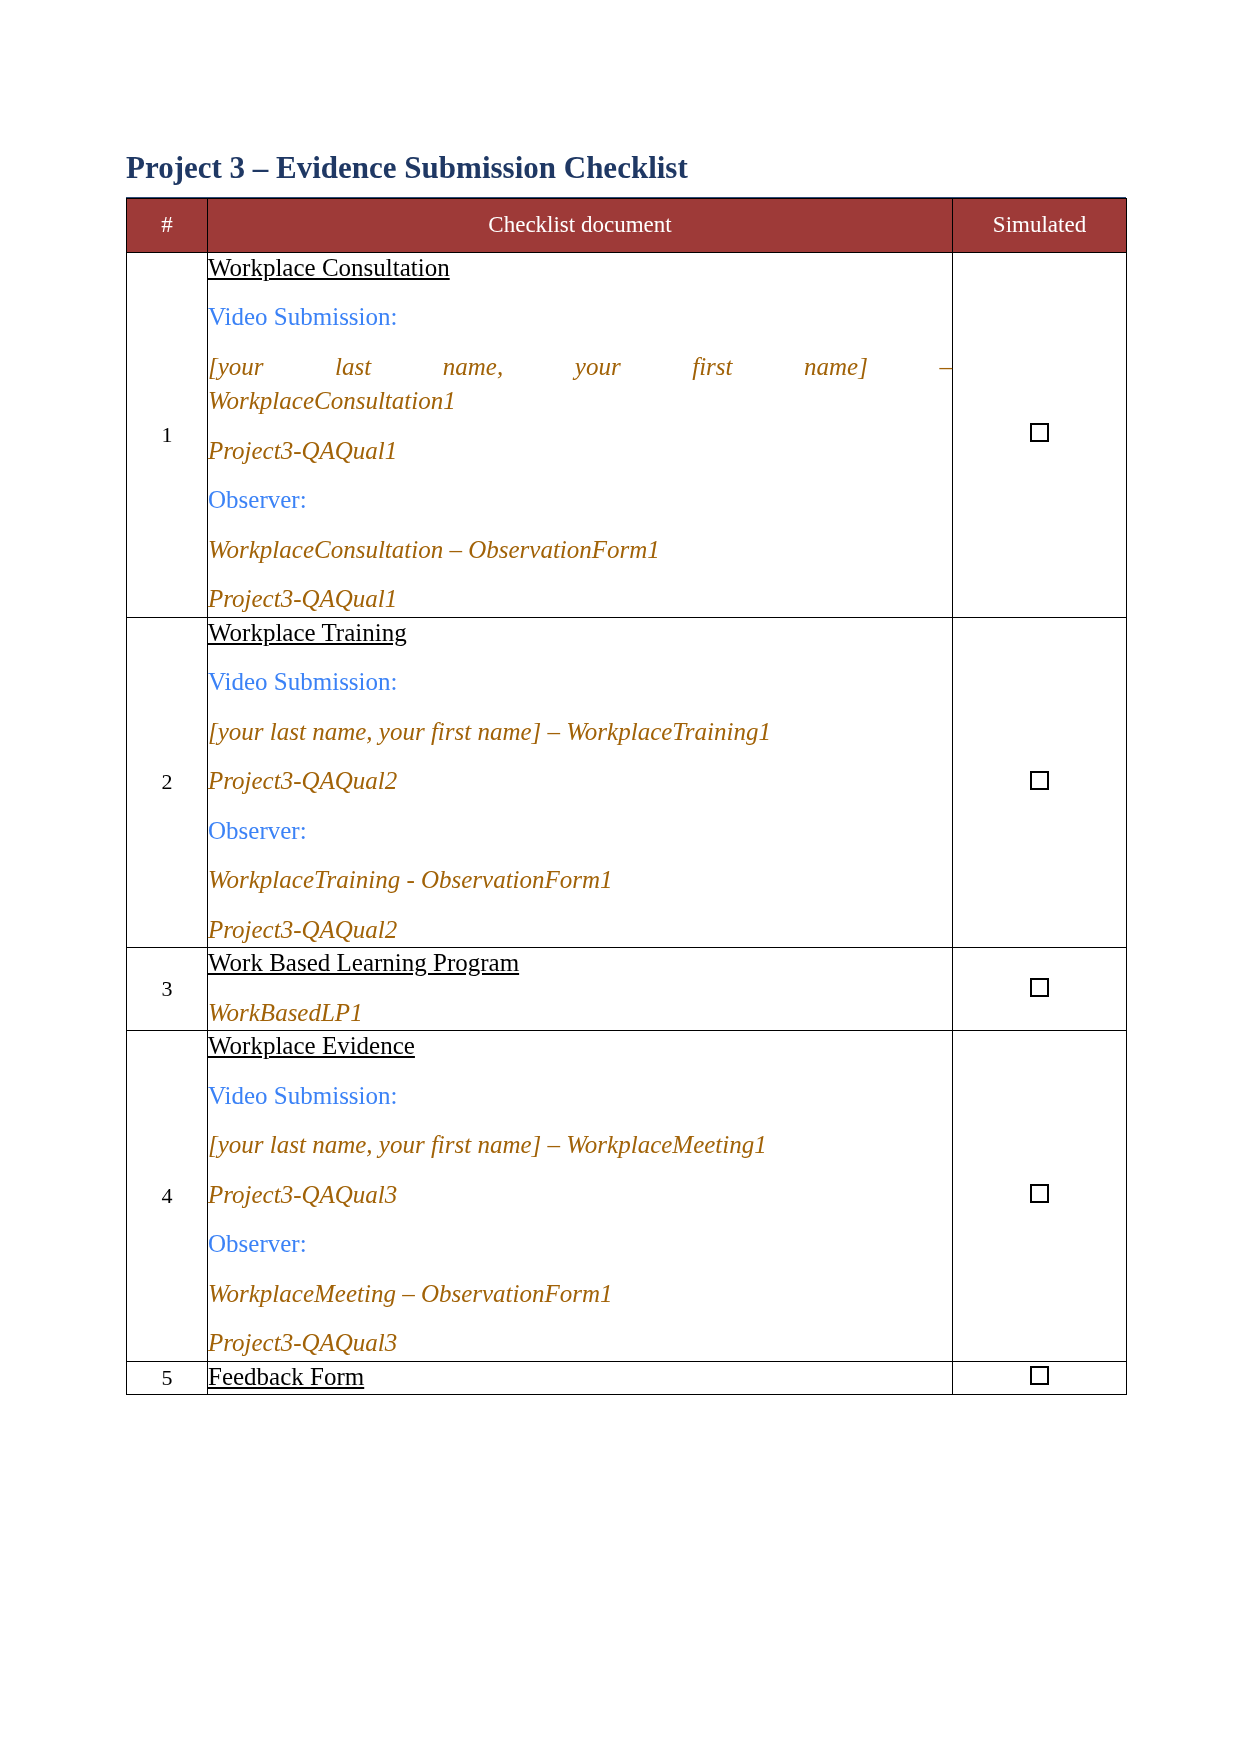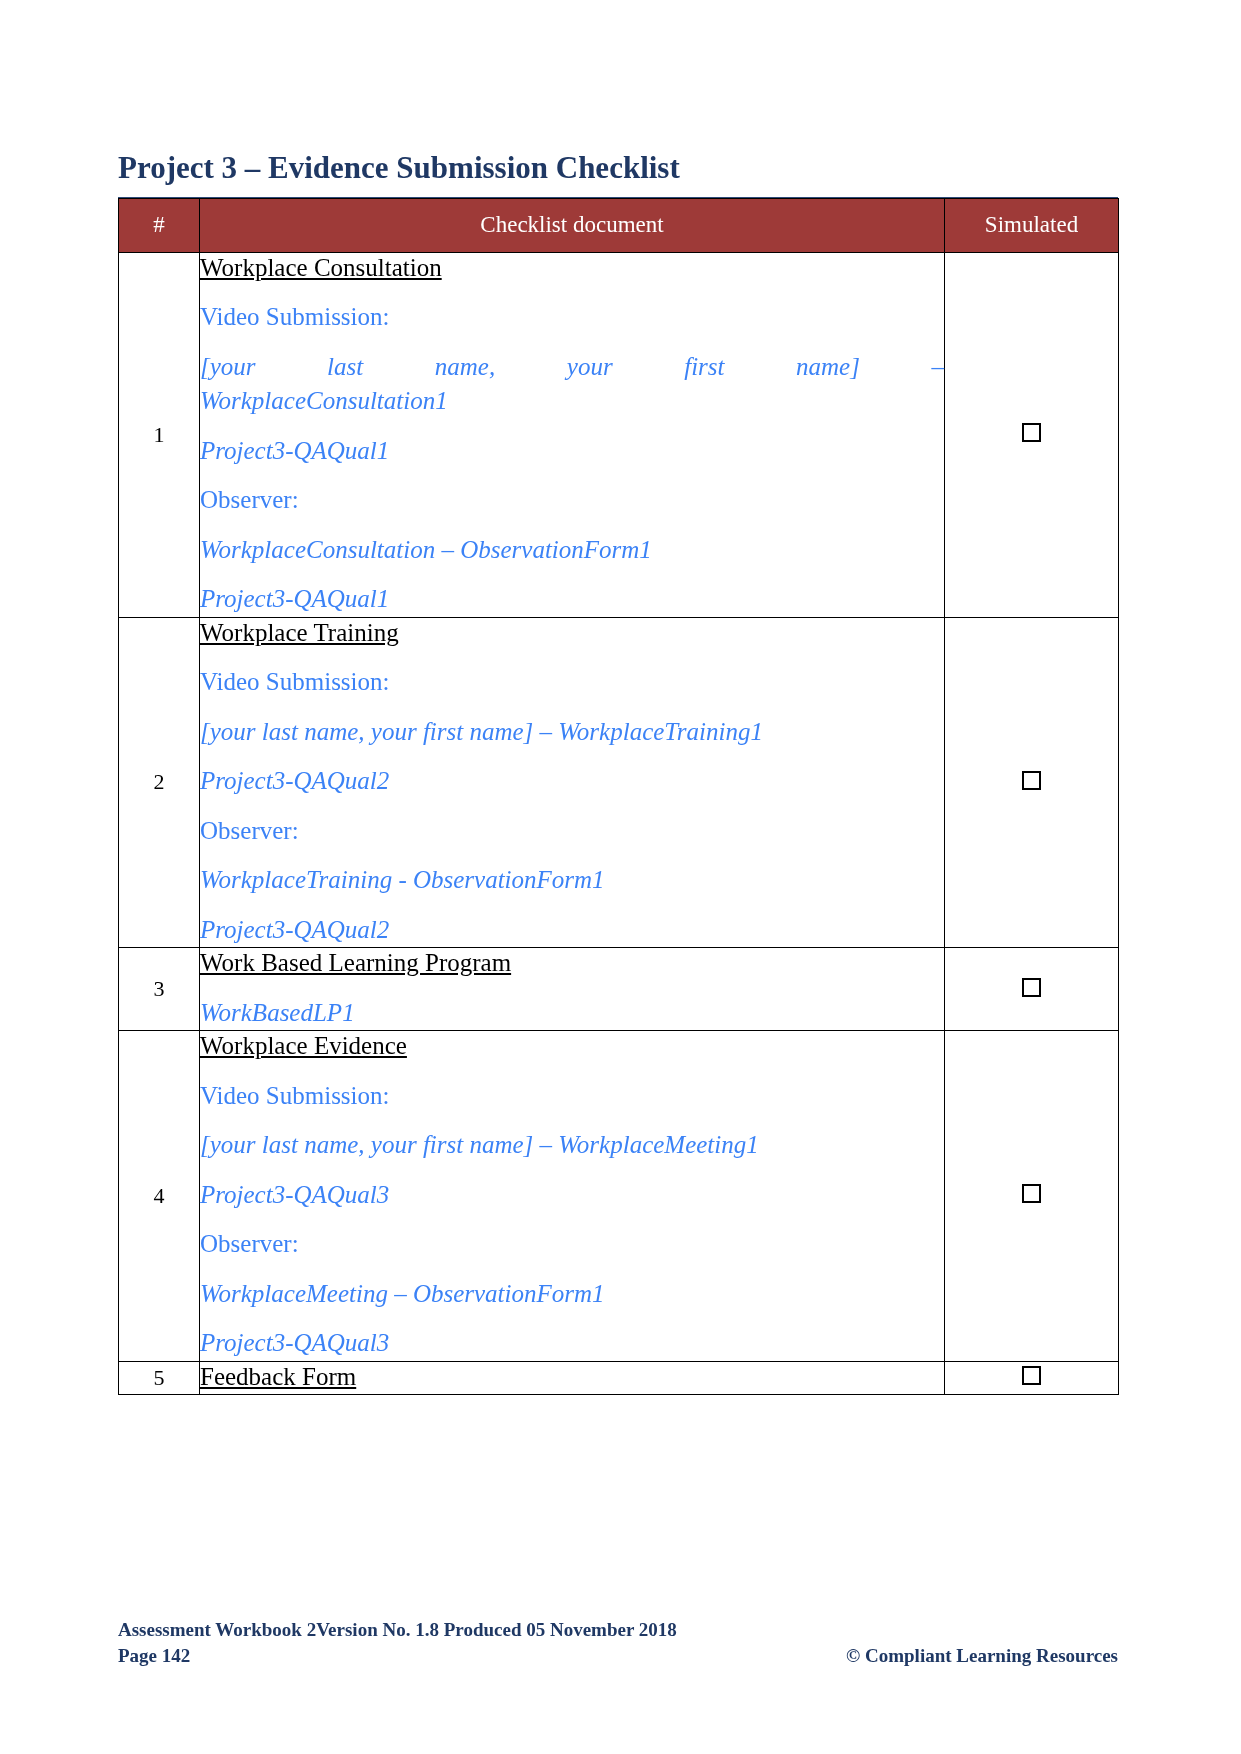--- a/index.html
+++ b/index.html
@@ -10,21 +10,21 @@
   body {
     width: 1241px;
     height: 1754px;
     font-family: "Liberation Serif", "DejaVu Serif", serif;
     color: #000000;
     position: relative;
     overflow: hidden;
   }
   .page {
     position: absolute;
-    left: 0; top: 0;
+    left: 8px; top: 0;
     width: 1140px;
     height: 1754px;
   }
   .content {
     position: absolute;
     left: 118px;
     top: 150px;
     width: 1000px;
   }
 
@@ -103,21 +103,21 @@
   .line:last-child { margin-bottom: 2px; }
 
   .line.title {
     text-decoration: underline;
     color: #000000;
   }
   .line.plain {
     color: #3b82f6;
   }
   .line.blue {
-    color: #3b82f6;
+    color: #a16207;
     font-style: italic;
     font-family: Liberation Serif, serif;
   }
   .line.justify {
     text-align: justify;
     text-align-last: justify;
     margin-bottom: 4px;
   }
   .line.justify-cont {
     margin-top: 0;
@@ -244,21 +244,14 @@
           <td class="cell-done">
             <span class="checkbox"></span>
           </td>
         </tr>
 
       </tbody>
     </table>
 
   </div>
 
-  <div class="footer">
-    <div class="footer-line1">Assessment Workbook 2Version No. 1.8 Produced 05 November 2018</div>
-    <div class="footer-row">
-      <span>Page 142</span>
-      <span>© Compliant Learning Resources</span>
-    </div>
-  </div>
 
 </div>
 
 </body></html>

